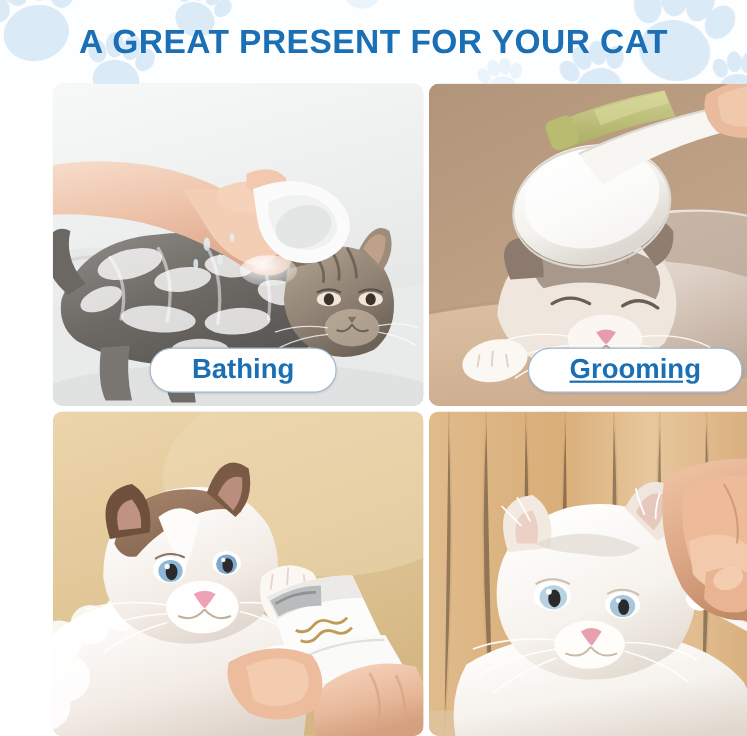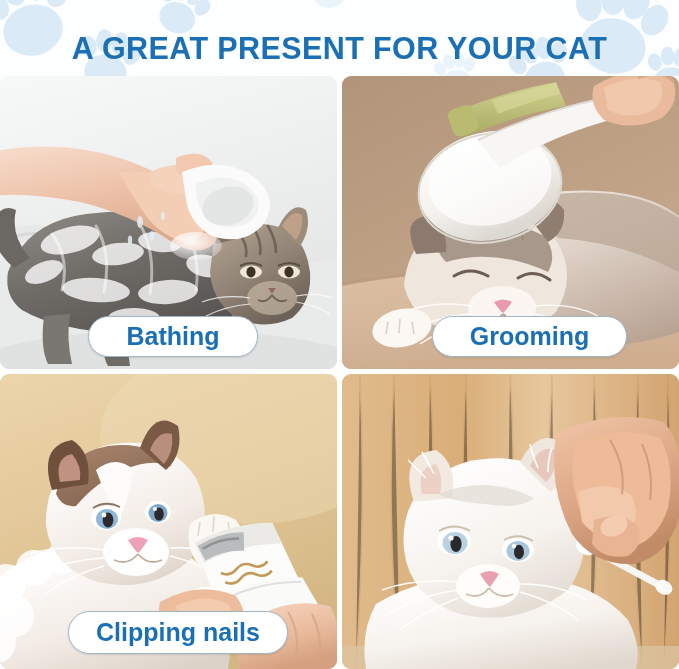--- a/index.html
+++ b/index.html
@@ -27,32 +27,32 @@
     position:relative;
     z-index:3;
     text-align:center;
     line-height:76px;
     font-size:30.5px;
     font-weight:bold;
     letter-spacing:0.4px;
     color:#1b6fb4;
     white-space:nowrap;
     font-family:"Liberation Sans", sans-serif;
-    margin-top:10px;
   }
 
   
   #grid {
     position:absolute;
     left:0; top:76px;
     width:679px; height:593px;
     display:grid;
     grid-template-columns:337px 5px 337px;
     grid-template-rows:293px 5px 295px;
     background:#ffffff;
+    padding-left:48px;
   }
   .cell {
     position:relative;
     overflow:hidden;
     border-radius:9px;
     background:#eee;
   }
   .cell svg { display:block; width:100%; height:100%; }
   .gap { background:#ffffff; }
 
@@ -68,21 +68,21 @@
     font-weight:bold;
     text-align:center;
     white-space:nowrap;
     font-family:"Liberation Sans", sans-serif;
     box-shadow:0 1px 2px rgba(80,90,100,.18);
     display:flex;
     align-items:center;
     justify-content:center;
   }
   .badge-bathing  { left:88px;  bottom:12px; width:170px; height:41px; }
-  .badge-grooming { left:90px;  bottom:12px; width:195px; height:41px; }
+  .badge-grooming { left:90px;  bottom:12px; width:195px; height:41px;text-decoration:underline; }
   .badge-clipping { left:68px;  bottom:15px; width:220px; height:43px; }
   .badge-cleaning { left:84px;  bottom:15px; width:184px; height:43px; }
 </style>
 </head>
 <body>
 
 <div id="page">
 
   <div id="header">
     <svg id="paw-bg" viewBox="0 0 679 76" preserveAspectRatio="none">
@@ -423,21 +423,20 @@
         </g>
 
         <path d="M248 248 Q 286 222 330 232 Q 346 262 336 295 L240 295 Q 232 266 248 248 Z" fill="url(#skinB)"></path>
         <path d="M160 228 Q 198 206 236 222 Q 252 244 240 270 Q 210 288 178 274 Q 154 252 160 228 Z" fill="#edbc9c"></path>
         <path d="M176 232 Q 204 218 228 230 Q 238 248 226 262 Q 202 274 182 262 Z" fill="#f3cbaf"></path>
         <g stroke="#d9a584" stroke-width="2.2" fill="none" opacity="0.8">
           <path d="M288 238 Q 300 258 296 282"></path>
           <path d="M312 240 Q 322 260 320 284"></path>
         </g>
       </svg>
-      <div class="badge badge-clipping">Clipping nails</div>
     </div>
 
     <div class="gap"></div>
 
     <div class="cell">
       <svg viewBox="0 0 337 295" preserveAspectRatio="xMidYMid slice">
         <defs>
           <linearGradient id="woodG" x1="0" y1="0" x2="1" y2="0">
             <stop offset="0" stop-color="#e0bb8c"></stop>
             <stop offset="0.35" stop-color="#d9ae78"></stop>

